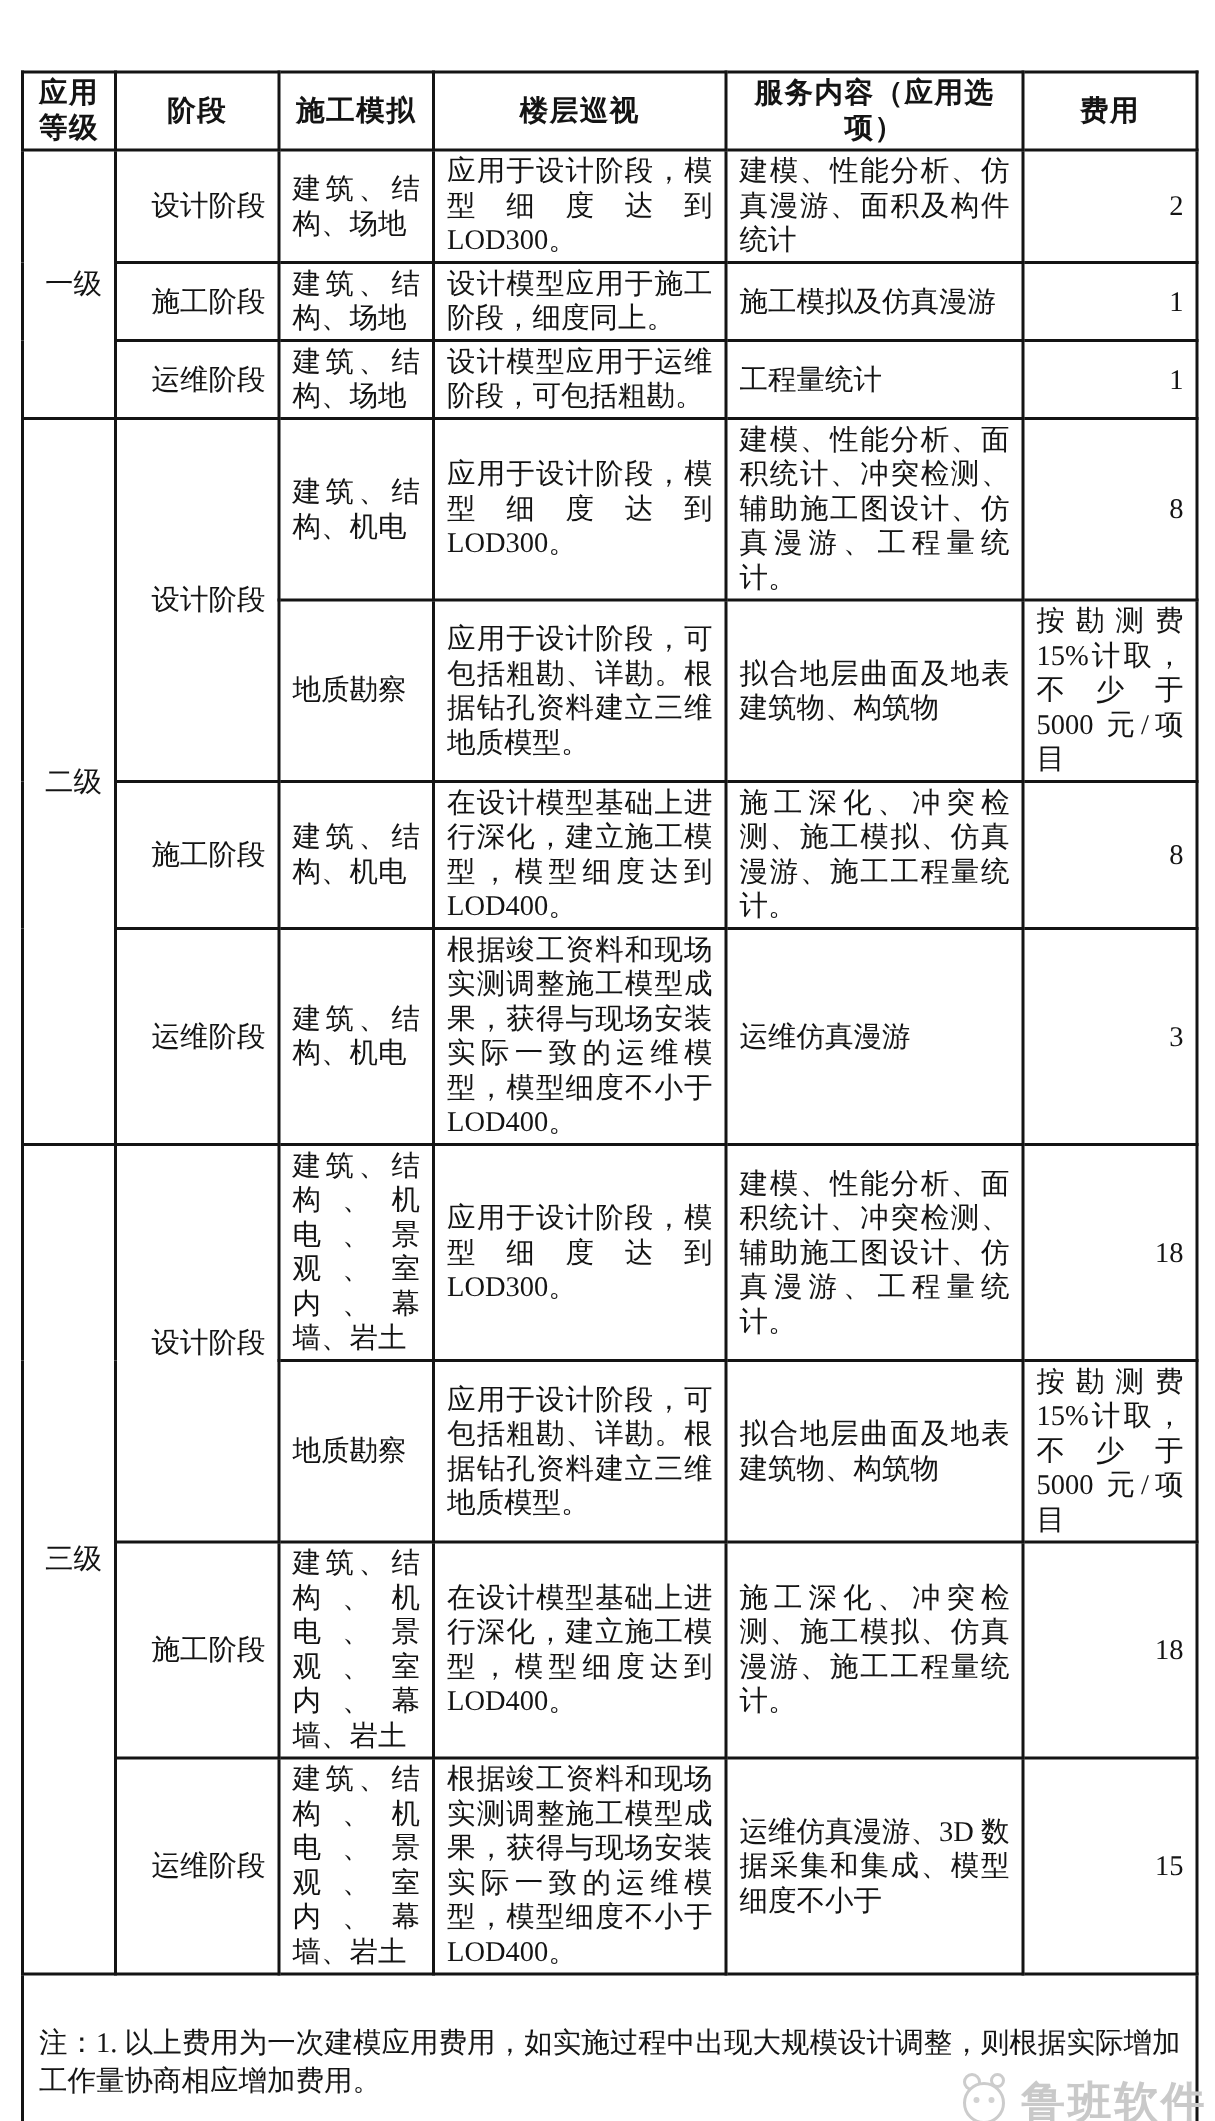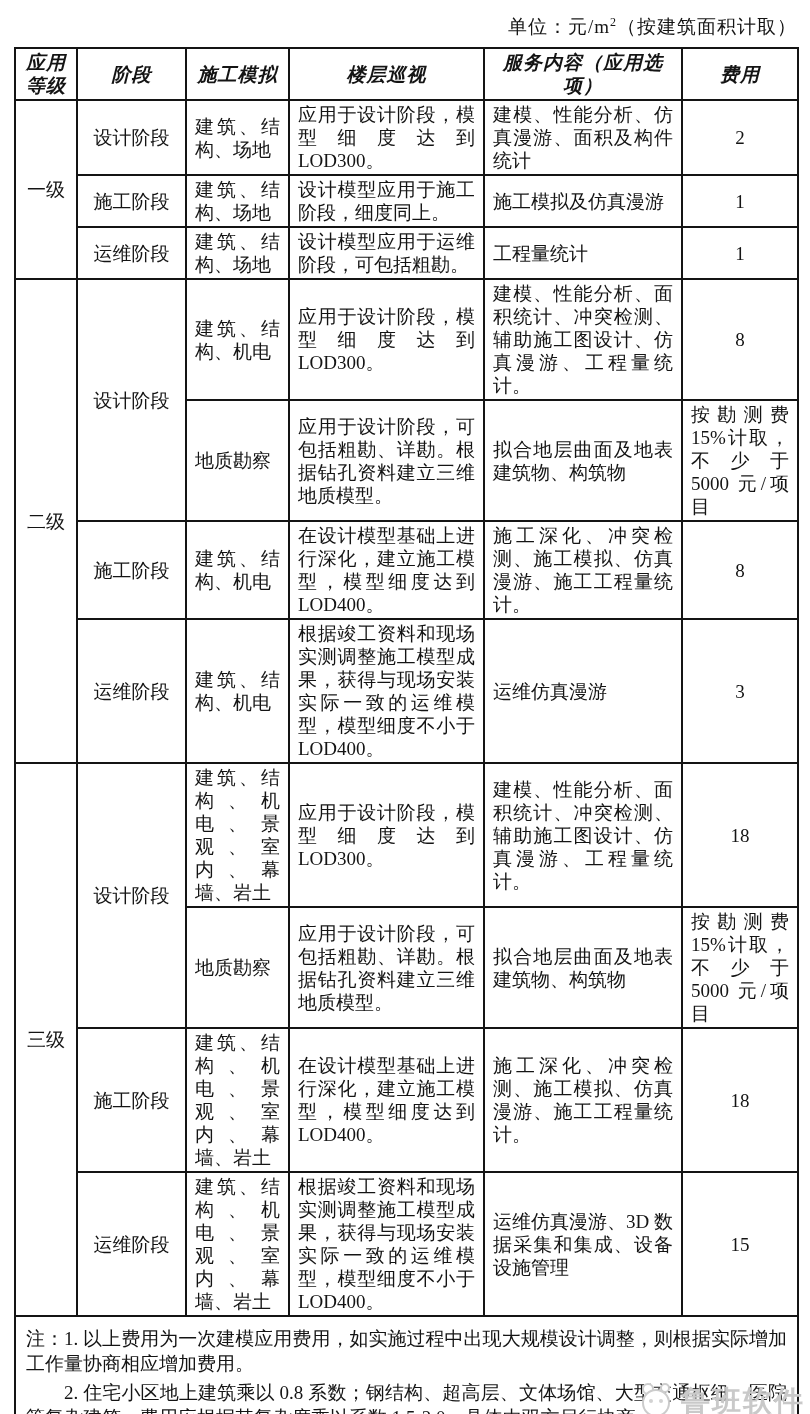--- a/index.html
+++ b/index.html
@@ -27,64 +27,61 @@
   .fee-table th, .fee-table td {
     border: 2px solid #141414;
     font-size: 19px; line-height: 23px;
     vertical-align: middle;
     padding: 2px 8px;
     overflow: hidden;
   }
   .fee-table th {
     font-weight: bold; text-align: center; letter-spacing: 1px;
   }
-  td.ctr { text-align: center; }
+  td.ctr { text-align: right; }
   td.jst { text-align: justify; text-justify: inter-character; }
 
-  tr.h-hdr  { height: 50px; font-style: italic; }
+  tr.h-hdr  { height: 50px; }
   tr.h-l1a  { height: 53px; }
   tr.h-l1b  { height: 46px; }
   tr.h-l1c  { height: 47px; }
   tr.h-l2a  { height: 95px; }
   tr.h-l2b  { height: 92px; }
   tr.h-l2c  { height: 98px; }
   tr.h-l2d  { height: 142px; }
   tr.h-l3a  { height: 138px; }
   tr.h-l3b  { height: 92px; }
   tr.h-l3c  { height: 121px; }
   tr.h-l3d  { height: 140px; }
 
   td.notes-cell {
     vertical-align: top;
     padding: 9px 10px 10px 10px;
     height: 222px;
     line-height: 25px;
     text-align: justify;
   }
-  .notes-cell p { text-indent: 2em; margin-bottom: 4px; }
+  .notes-cell p { text-indent: 2em; margin-bottom: 4px; margin-top: 24px; }
   .notes-cell p.no-indent { text-indent: 0; }
 
   .watermark {
     position: absolute; right: 5px; bottom: -9px;
     display: flex; align-items: center; gap: 2px;
     color: #c9c9c9; z-index: 5;
   }
   .watermark .wm-text {
     font-size: 29px; font-weight: bold; letter-spacing: 2px;
     white-space: nowrap;
   }
 </style>
 </head>
 <body>
 
 <div class="page">
 
-  <div class="unit-caption">
-    <span>单位：元/m</span><sup>2</sup><span>（按建筑面积计取）</span>
-  </div>
 
   <table class="fee-table">
     <colgroup>
       <col style="width:62px">
         <col style="width:109px">
         <col style="width:103px">
       <col style="width:195px">
         <col style="width:198px">
         <col style="width:116px">
     </colgroup>
@@ -169,21 +166,21 @@
       <td class="ctr">施工阶段</td>
       <td class="jst">建筑、结构、机电、景观、室内、幕墙、岩土</td>
       <td class="jst">在设计模型基础上进行深化，建立施工模型，模型细度达到 LOD400。</td>
       <td class="jst">施工深化、冲突检测、施工模拟、仿真漫游、施工工程量统计。</td>
       <td class="ctr">18</td>
     </tr>
     <tr class="h-l3d">
       <td class="ctr">运维阶段</td>
       <td class="jst">建筑、结构、机电、景观、室内、幕墙、岩土</td>
       <td class="jst">根据竣工资料和现场实测调整施工模型成果，获得与现场安装实际一致的运维模型，模型细度不小于 LOD400。</td>
-      <td class="jst">运维仿真漫游、3D 数据采集和集成、设备设施管理</td>
+      <td class="jst">运维仿真漫游、3D 数据采集和集成、模型细度不小于</td>
       <td class="ctr">15</td>
     </tr>
 
     <tr>
       <td class="notes-cell" colspan="6">
         <p class="no-indent">注：1. 以上费用为一次建模应用费用，如实施过程中出现大规模设计调整，则根据实际增加工作量协商相应增加费用。</p>
         <p>2. 住宅小区地上建筑乘以 0.8 系数；钢结构、超高层、文体场馆、大型交通枢纽、医院等复杂建筑，费用应根据其复杂度乘以系数 1.5-2.0，具体由双方另行协商。</p>
 
       </td>
     </tr>

